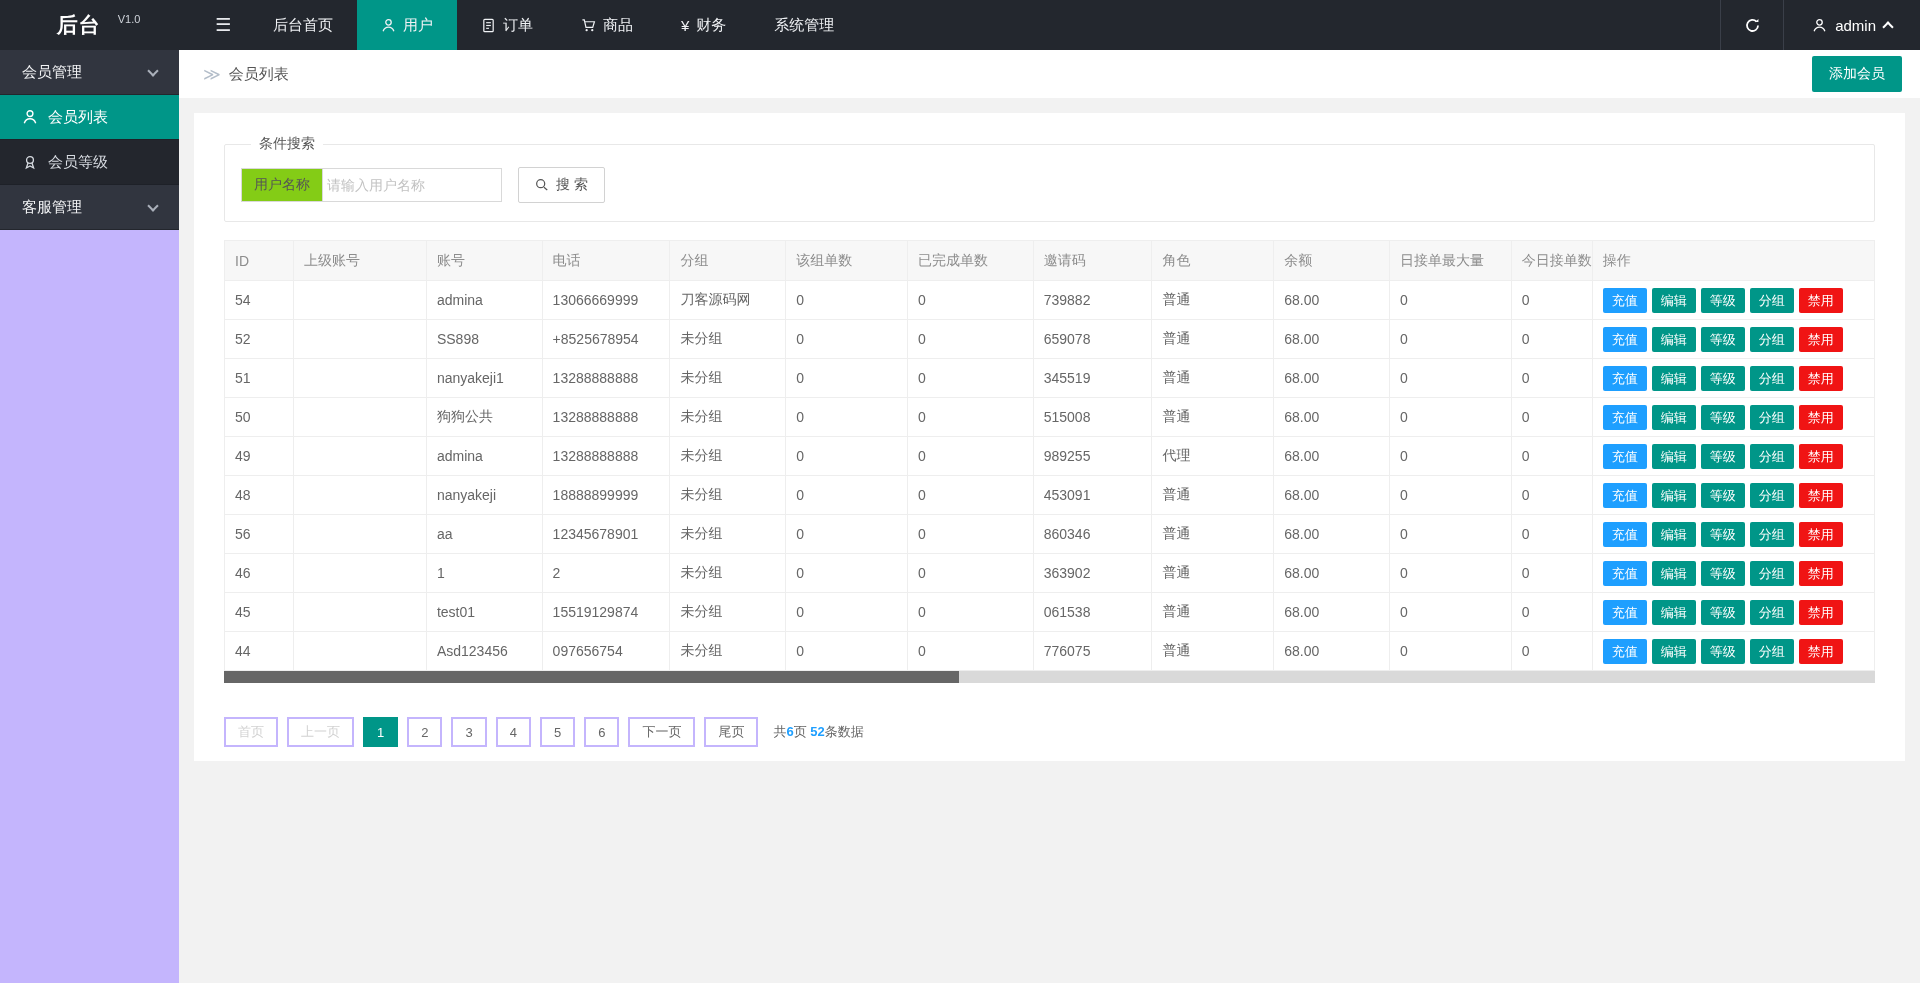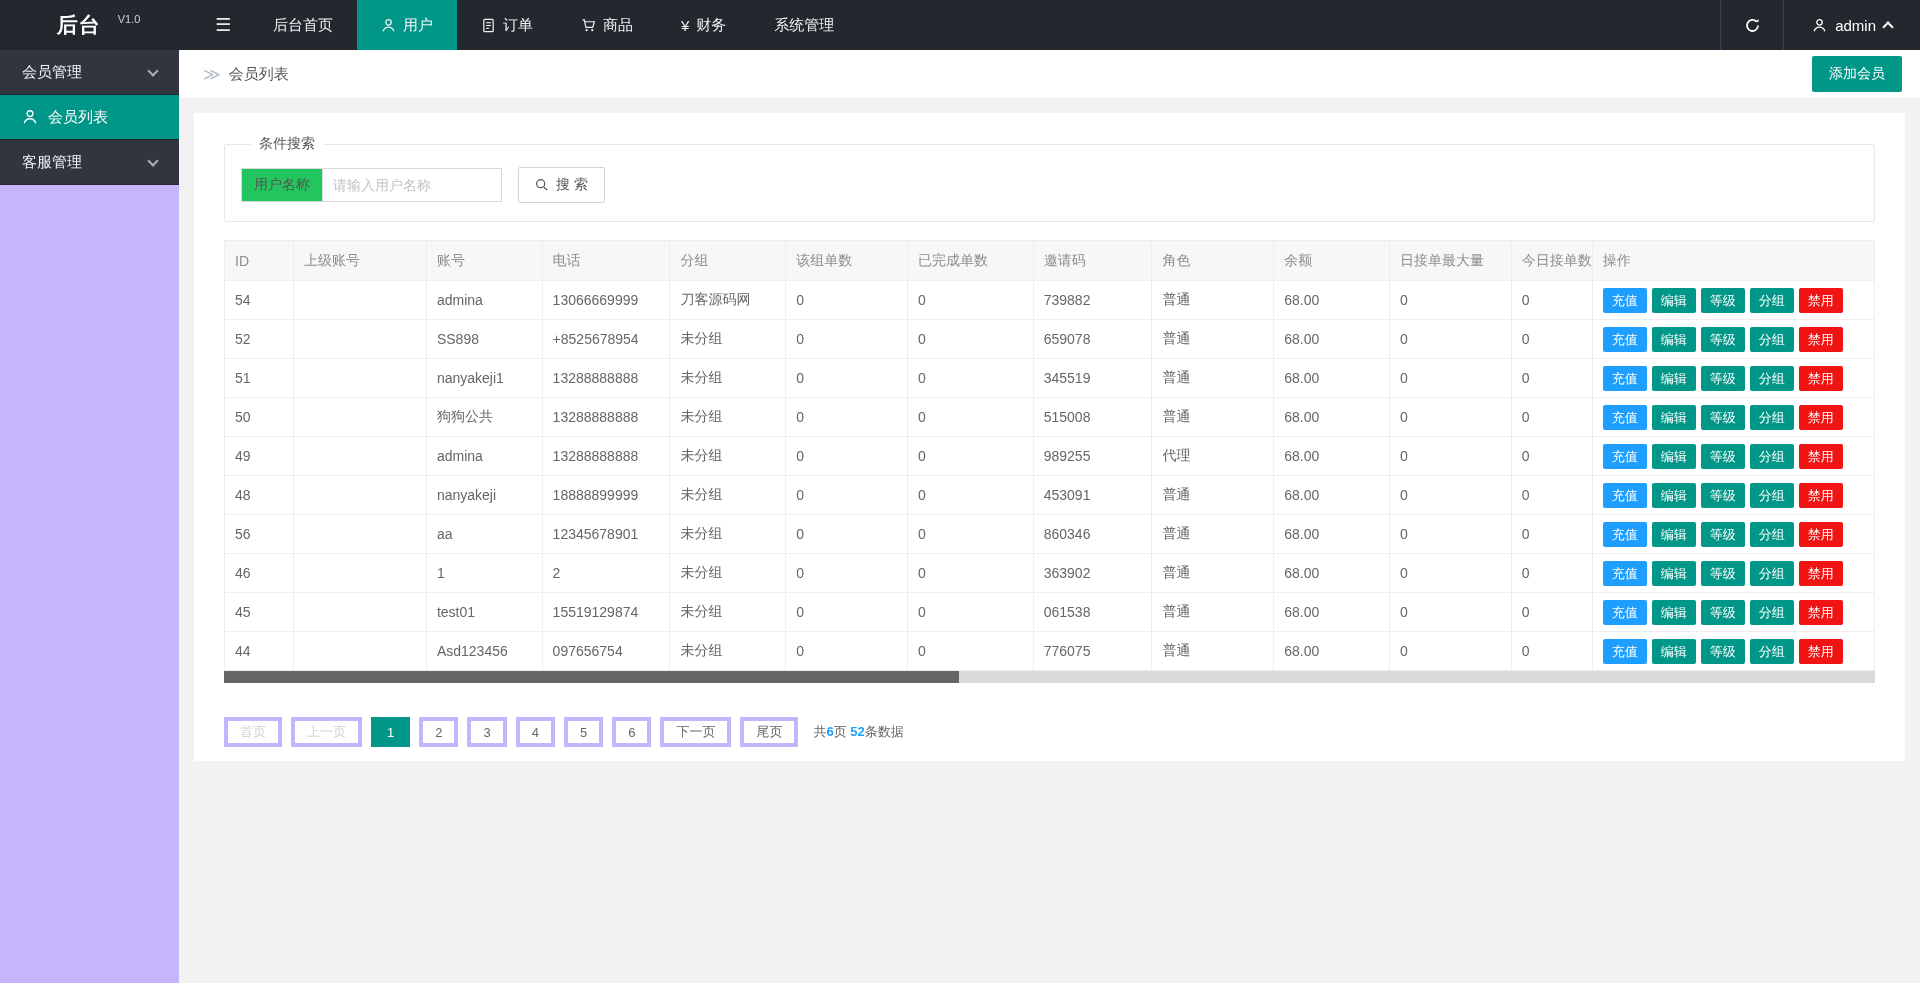--- a/index.html
+++ b/index.html
@@ -46,23 +46,23 @@
   .add-btn { margin-left:auto; background:#009688; color:#fff; font-size:14px; border:none;
      padding:9px 17px; border-radius:2px; cursor:pointer; }
 
   
   .content { flex:1; padding:15px; overflow:hidden; }
   .card { background:#fff; width:100%; height:648px; padding:22px 30px; }
 
   fieldset.search-fs { border:1px solid #e8e8e8; border-radius:2px; padding:14px 16px 18px; margin-bottom:18px; }
   fieldset.search-fs legend { font-size:14px; color:#555; padding:0 8px; margin-left:10px; }
   .search-row { display:flex; align-items:center; }
-  .addon { height:34px; display:flex; align-items:center; padding:0 12px; background:#22c55e;
+  .addon { height:34px; display:flex; align-items:center; padding:0 12px; background:#84cc16;
      border:1px solid #d9d9d9; border-right:none; font-size:14px; color:#555; }
-  .search-input { height:34px; width:180px; border:1px solid #d9d9d9; padding:0 10px; font-size:14px; color:#333; outline:none; }
+  .search-input { height:34px; width:180px; border:1px solid #d9d9d9; padding:0 4px; font-size:14px; color:#333; outline:none; }
   .search-input::placeholder { color:#c2c2c2; }
   .search-btn { height:36px; margin-left:16px; display:flex; align-items:center; gap:7px;
      background:#fff; border:1px solid #d2d2d2; border-radius:2px; padding:0 16px; font-size:14px; color:#555; cursor:pointer; }
   .search-btn svg { width:14px; height:14px; }
 
   
   table.members { width:100%; border-collapse:collapse; table-layout:fixed; }
   table.members th, table.members td { border:1px solid #eeeeee; font-size:14px; text-align:left;
      padding:0 10px; white-space:nowrap; overflow:hidden; }
   table.members th { height:40px; background:#f7f7f7; color:#8d8d8d; font-weight:normal; }
@@ -73,21 +73,21 @@
   .act-btn { display:inline-block; color:#fff; font-size:13px; padding:6px 9px; border:none;
      border-radius:2px; margin-right:5px; cursor:pointer; line-height:1; }
 
   
   .hscroll { width:100%; height:12px; background:#d9d9d9; margin-top:0; position:relative; }
   .hscroll-thumb { position:absolute; left:0; top:0; height:100%; width:44.5%; background:#666; cursor:pointer; }
 
   
   .pager { display:flex; align-items:center; margin-top:34px; }
   .page-btn { min-width:34px; height:30px; display:flex; align-items:center; justify-content:center;
-     border:4px solid #c4b5fd; background:#fff; color:#666; font-size:13px; padding:0 12px;
+     border:2px solid #c4b5fd; background:#fff; color:#666; font-size:13px; padding:0 12px;
      margin-right:9px; cursor:pointer; }
   .page-btn.active { background:#009688; border-color:#009688; color:#fff; }
   .page-btn.disabled { color:#d2d2d2; cursor:default; }
   .pager-info { font-size:13px; color:#666; margin-left:6px; }
   .pager-info b { color:#1E9FFF; font-weight:bold; }
 </style>
 </head>
 <body>
 
 <div class="navbar">
@@ -166,20 +166,29 @@
         <span class="chev-down"></span>
       </div>
       <div class="side-item active">
         <span style="display:inline-flex">
           <svg viewBox="0 0 16 16">
             <circle cx="8" cy="4.6" r="2.9" fill="none" stroke="currentColor" stroke-width="1.4"></circle>
             <path d="M2.3 14.2c1-3.2 3.1-4.4 5.7-4.4s4.7 1.2 5.7 4.4" fill="none" stroke="currentColor" stroke-width="1.4"></path>
           </svg>
         </span>
         <span>会员列表</span>
+      </div>
+      <div class="side-item">
+        <span style="display:inline-flex">
+          <svg viewBox="0 0 16 16">
+            <circle cx="8" cy="6" r="3.4" fill="none" stroke="currentColor" stroke-width="1.3"></circle>
+            <path d="M6 9l-1.6 5 3.6-2 3.6 2L10 9" fill="none" stroke="currentColor" stroke-width="1.3"></path>
+          </svg>
+        </span>
+        <span>会员等级</span>
       </div>
       <div class="side-group-header">
         <span>客服管理</span>
         <span class="chev-down"></span>
       </div>
     </div>
 
   <div class="main">
     <div class="crumbbar">
       <span class="crumb-icon">≫</span>

